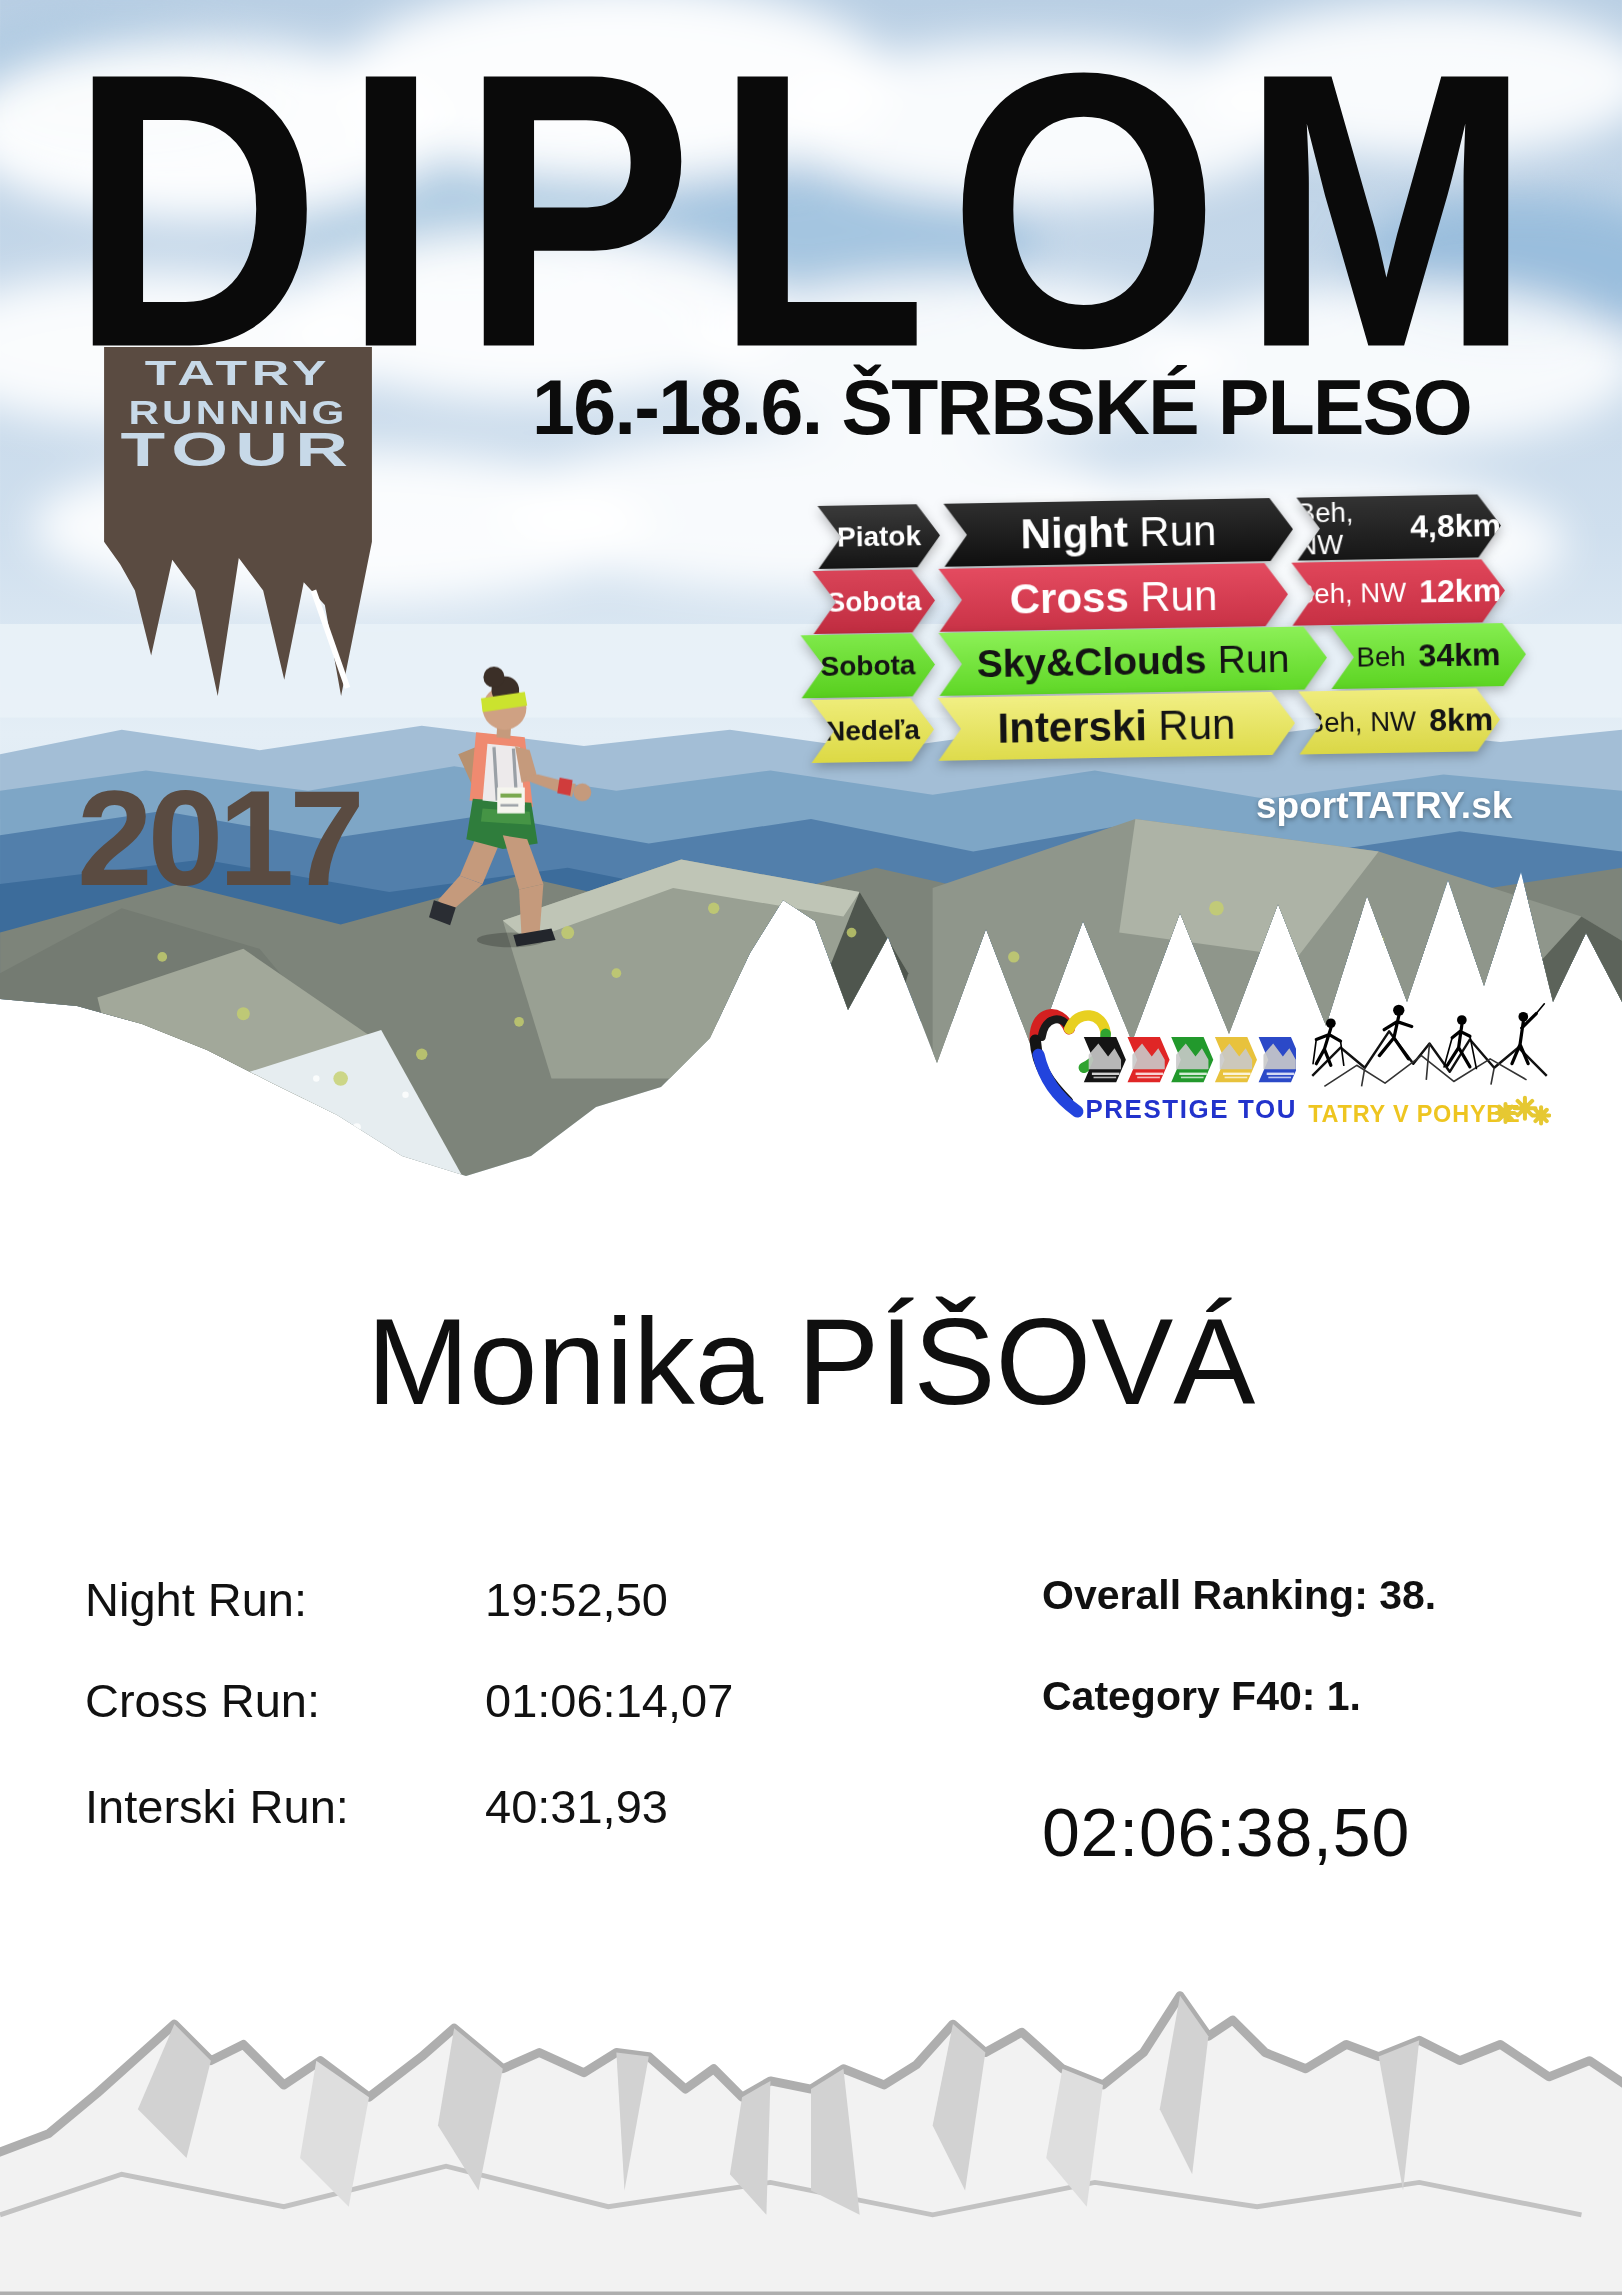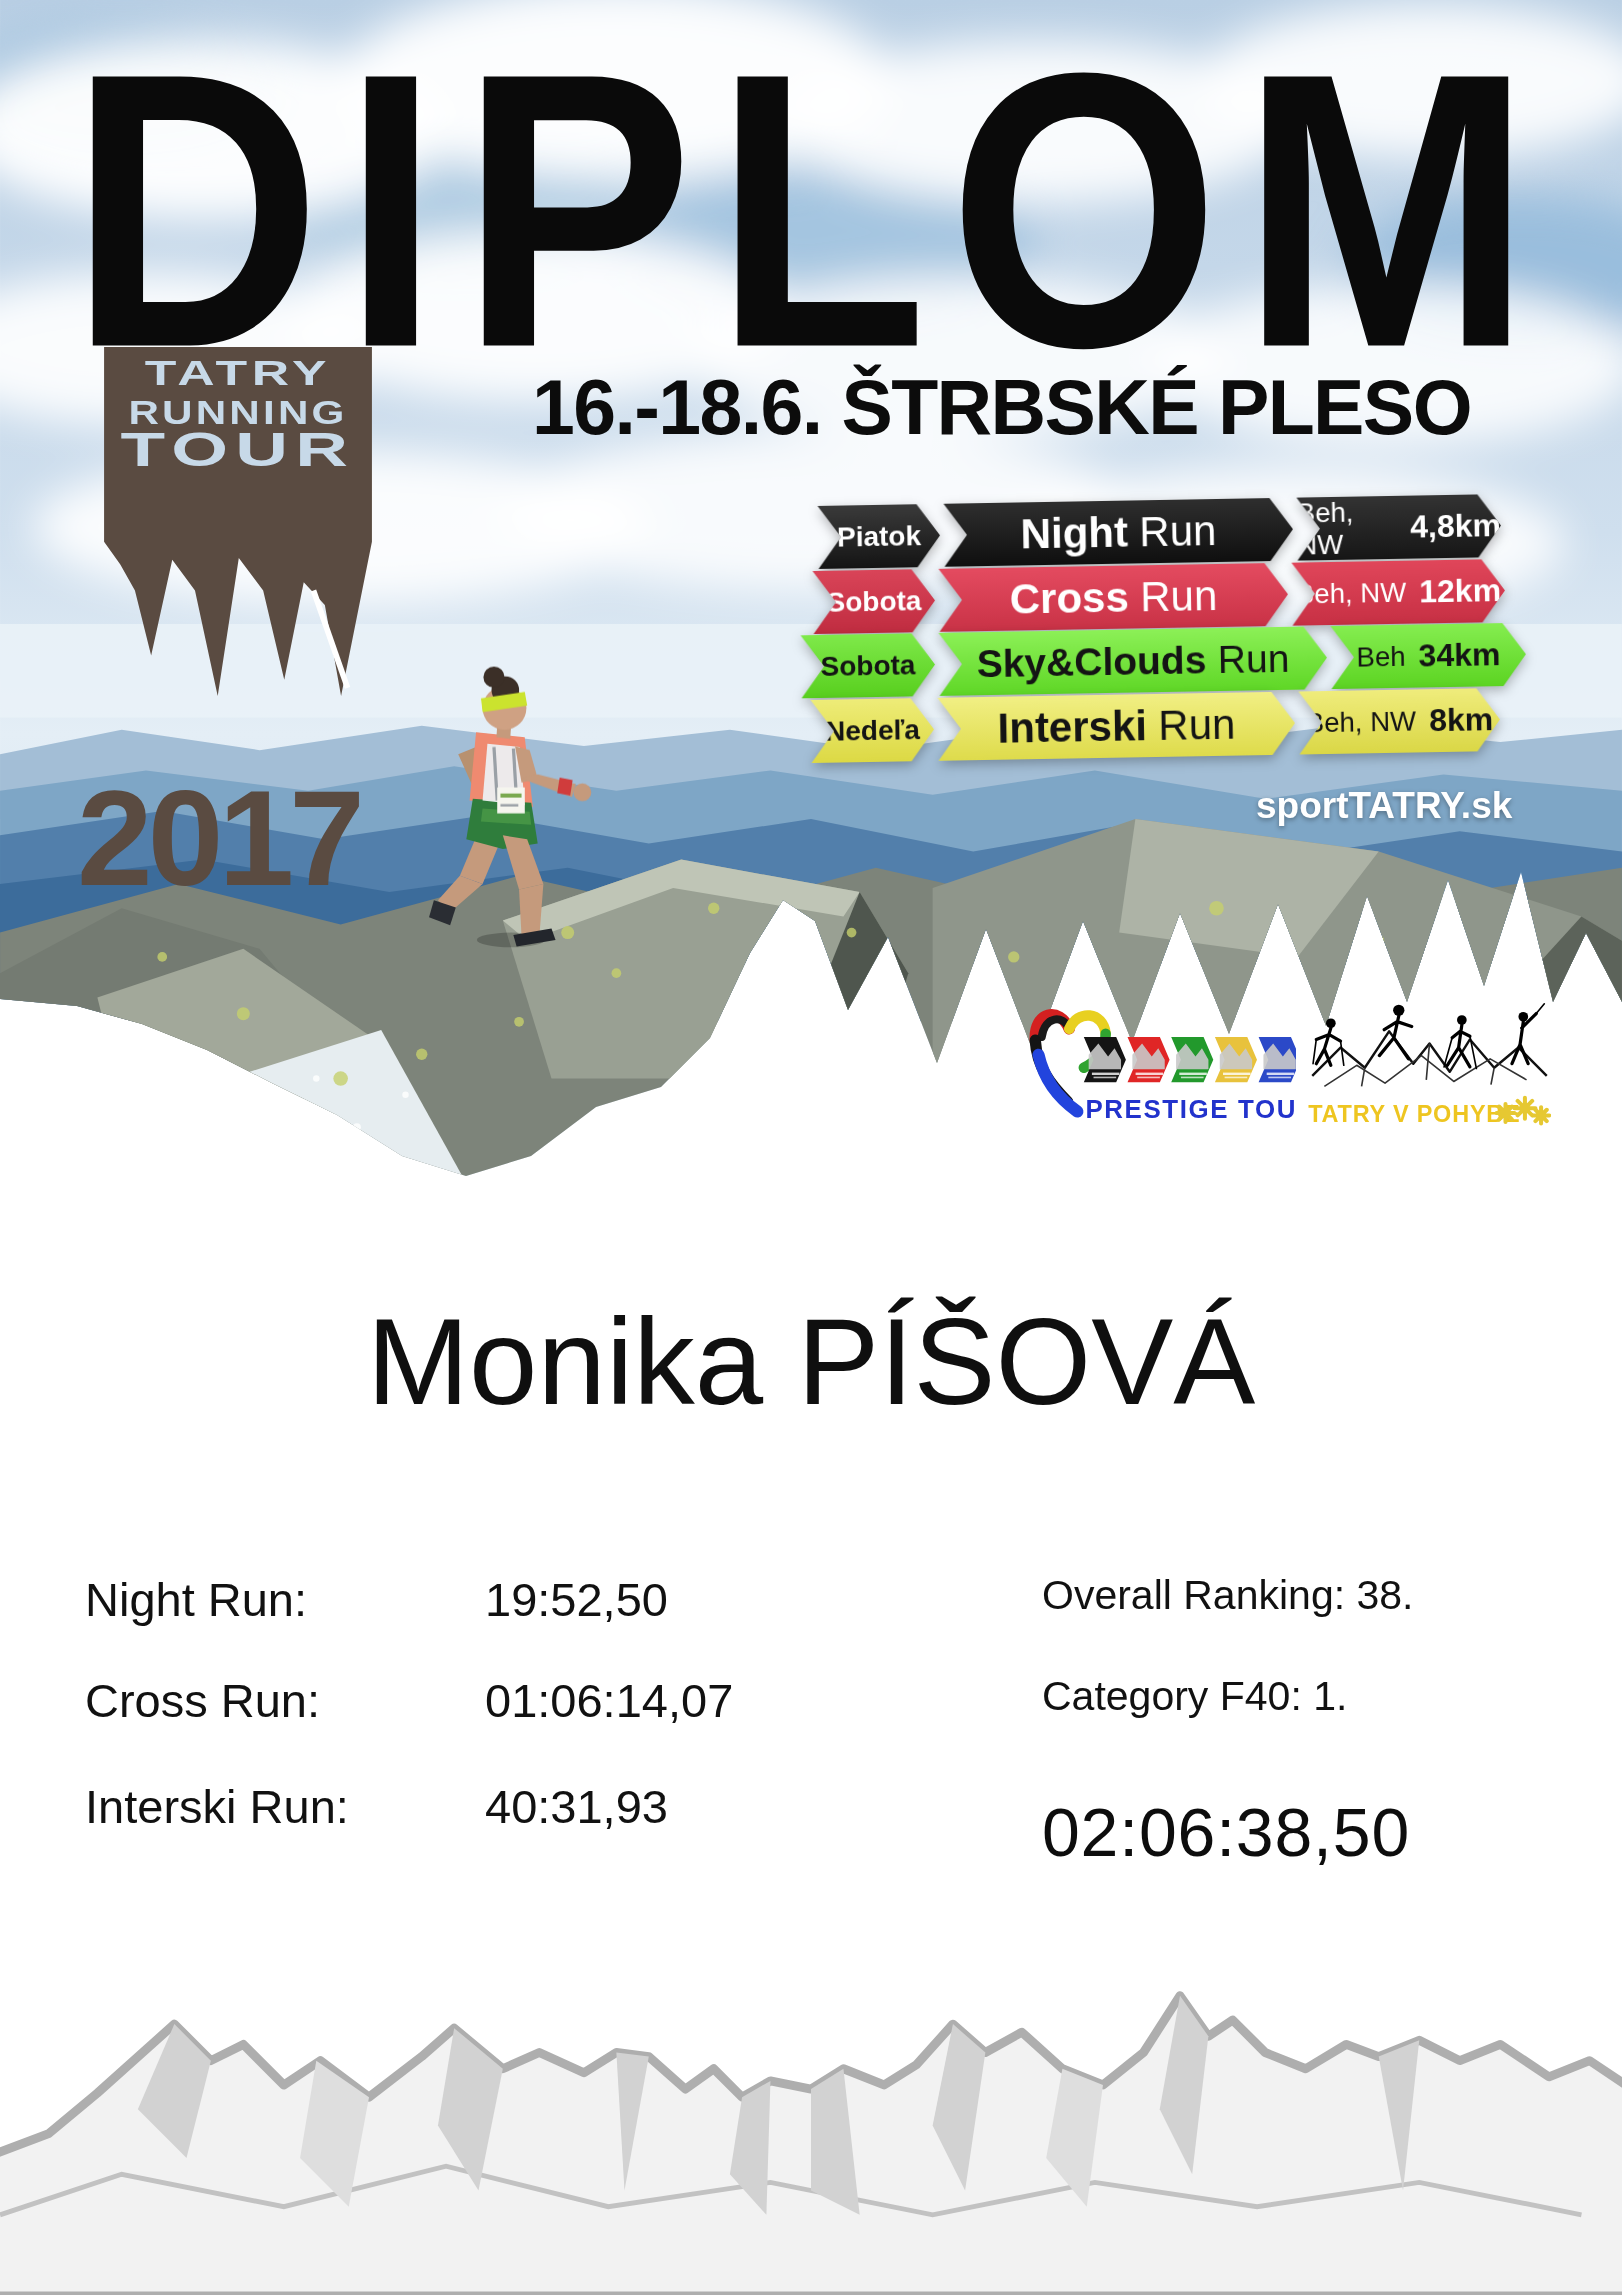--- a/index.html
+++ b/index.html
@@ -69,21 +69,21 @@
   
   .partner-prestige { position:absolute; left:1027px; top:1003px; width:269px; height:123px; }
   .partner-pohybe   { position:absolute; left:1308px; top:999px; width:243px; height:131px; }
 
   
   .athlete { position:absolute; left:0; top:1291px; width:1622px; text-align:center;
     font-size:123px; font-weight:400; color:#0f0f0f; white-space:nowrap; }
 
   .res-label { position:absolute; left:85px; font-size:47px; color:#111; }
   .res-value { position:absolute; left:485px; font-size:47px; color:#111;text-align:right; }
-  .sum-line  { position:absolute; left:1042px; font-size:41px; color:#111; }
+  .sum-line  { position:absolute; left:1042px; font-size:41px; color:#111;font-weight:bold; }
   .t1 { top:1572px; } .t2 { top:1673px; } .t3 { top:1779px; }
   .total-time { position:absolute; left:1042px; top:1756px; font-size:68px;
     font-weight:400; color:#0d0d0d; letter-spacing:0.8px;margin-top:37px; }
 
   
   .bottom-hills { position:absolute; left:0; top:1947px; width:1622px; height:349px; }
 </style>
 </head>
 <body>
 

